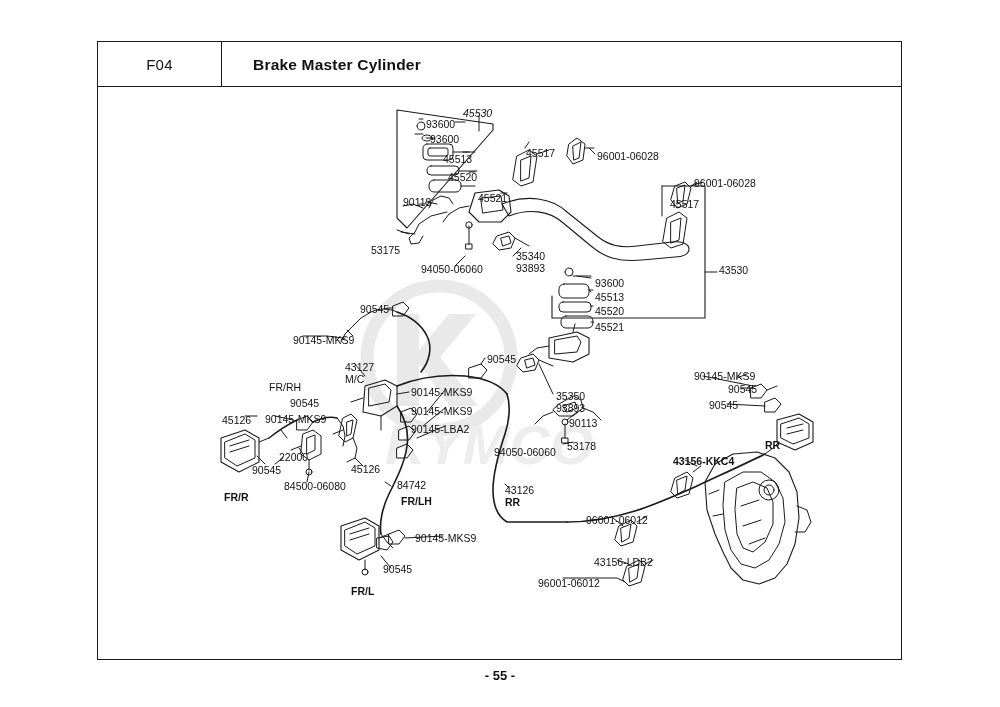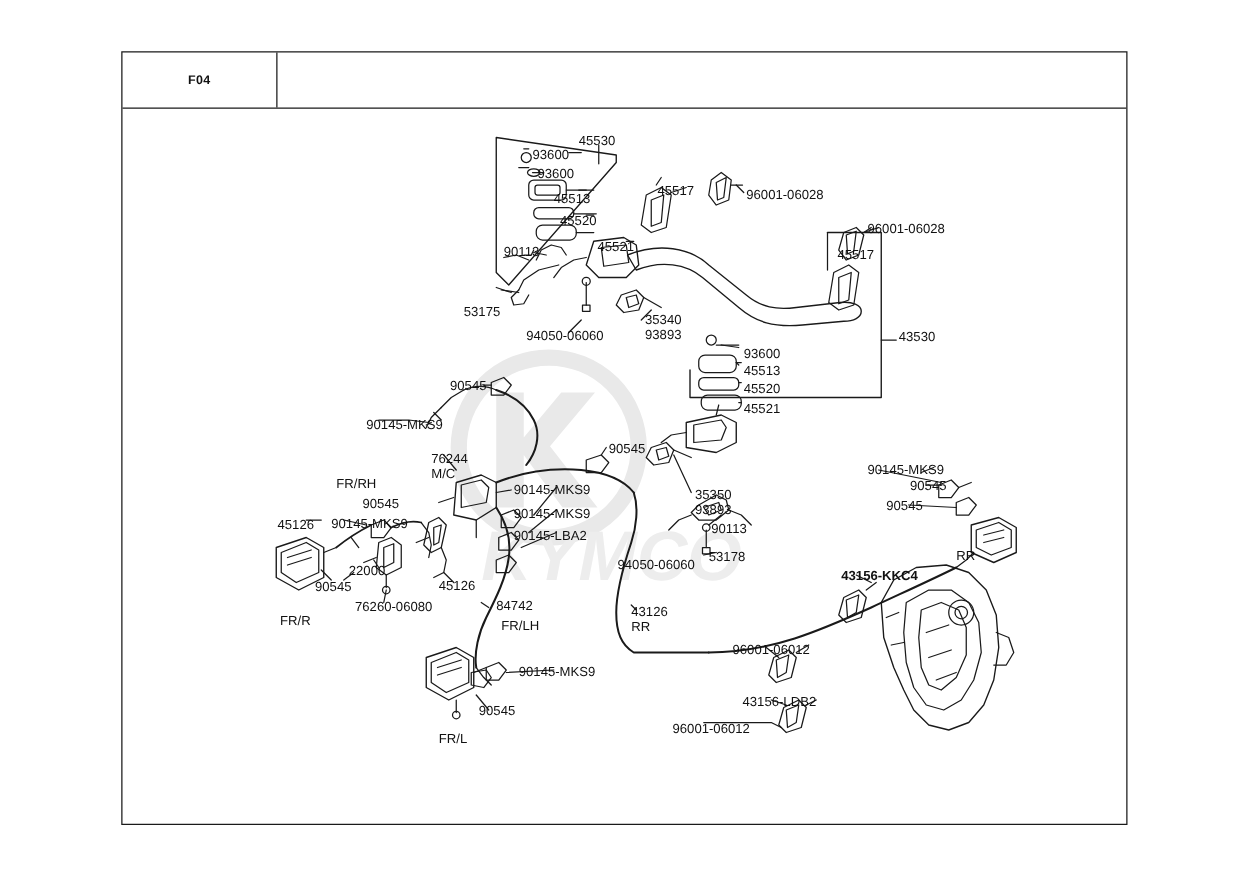--- a/index.html
+++ b/index.html
@@ -45,22 +45,22 @@
     left: 0; top: 0;
     width: 124px;
     height: 100%;
     border-right: 1.5px solid #1a1a1a;
     box-sizing: border-box;
     display: flex;
     align-items: center;
     justify-content: center;
   }
   #header-code {
-    font-size: 10px;
-    font-weight: bold;
+    font-size: 15px;
+    font-weight: normal;
     color: #111;
     letter-spacing: 0.3px;
   }
   #header-title {
     position: absolute;
     left: 155px;
     top: 0;
     height: 45px;
     display: flex;
     align-items: center;
@@ -93,36 +93,37 @@
     left: 0; top: 0;
   }
   .lbl {
     position: absolute;
     font-family: "Liberation Sans", sans-serif;
     font-size: 10.5px;
     color: #111;
     white-space: nowrap;
     line-height: 1;
   }
-  .lbl.bold { font-weight: normal; }
+  .lbl.bold { font-weight: bold; }
   .wm {
     position: absolute;
     pointer-events: none;
   }
 </style>
 </head>
 <body>
 
 <div id="page">
 
   <div id="frame">
     <div id="header">
       <div id="header-code-cell">
         <span id="header-code">F04</span>
       </div>
+      <div id="header-title">Brake Master Cylinder</div>
     </div>
   </div>
 
   <div id="canvas-wrap">
 
     <svg class="wm draw" width="805" height="574" viewBox="0 0 805 574">
       <g fill="none" stroke="#e9e9e9" stroke-width="13">
         <circle cx="342" cy="272" r="72"></circle>
       </g>
       <g fill="#e9e9e9">
@@ -357,21 +358,21 @@
         <path d="M644 302 L656 302"></path>
         <path d="M630 318 L668 320"></path>
         <path d="M588 374 L600 380"></path>
         <path d="M516 432 L526 440"></path>
         <path d="M520 474 L532 478"></path>
         <path d="M466 492 L520 492 L528 496"></path>
       </g>
     </svg>
 
     <div class="lbl" style="left:329px; top:33px;">93600</div>
-    <div class="lbl" style="left:366px; top:22px;">45530</div>
+    <div class="lbl" style="left:366px; top:22px;font-style:italic;">45530</div>
     <div class="lbl" style="left:333px; top:48px;">93600</div>
     <div class="lbl" style="left:346px; top:68px;">45513</div>
     <div class="lbl" style="left:429px; top:62px;">45517</div>
     <div class="lbl" style="left:500px; top:65px;">96001-06028</div>
     <div class="lbl" style="left:351px; top:86px;">45520</div>
     <div class="lbl" style="left:597px; top:92px;">96001-06028</div>
     <div class="lbl" style="left:381px; top:107px;">45521</div>
     <div class="lbl" style="left:306px; top:111px;">90113</div>
     <div class="lbl" style="left:573px; top:113px;">45517</div>
     <div class="lbl" style="left:274px; top:140px;margin-top:19px;">53175</div>
@@ -380,21 +381,21 @@
     <div class="lbl" style="left:324px; top:178px;">94050-06060</div>
     <div class="lbl" style="left:419px; top:177px;">93893</div>
     <div class="lbl" style="left:498px; top:192px;">93600</div>
     <div class="lbl" style="left:498px; top:206px;">45513</div>
     <div class="lbl" style="left:498px; top:220px;">45520</div>
     <div class="lbl" style="left:263px; top:218px;">90545</div>
     <div class="lbl" style="left:498px; top:236px;">45521</div>
     <div class="lbl" style="left:196px; top:249px;">90145-MKS9</div>
     <div class="lbl" style="left:390px; top:268px;">90545</div>
     <div class="lbl" style="left:597px; top:285px;">90145-MKS9</div>
-    <div class="lbl" style="left:248px; top:276px;">76244</div>
+    <div class="lbl" style="left:248px; top:276px;">43127</div>
     <div class="lbl" style="left:248px; top:288px;">M/C</div>
     <div class="lbl" style="left:631px; top:298px;">90545</div>
     <div class="lbl" style="left:172px; top:296px;">FR/RH</div>
     <div class="lbl" style="left:314px; top:301px;">90145-MKS9</div>
     <div class="lbl" style="left:459px; top:305px;">35350</div>
     <div class="lbl" style="left:193px; top:312px;">90545</div>
     <div class="lbl" style="left:314px; top:320px;">90145-MKS9</div>
     <div class="lbl" style="left:459px; top:317px;">93893</div>
     <div class="lbl" style="left:612px; top:314px;">90545</div>
     <div class="lbl" style="left:125px; top:329px;">45126</div>
@@ -403,27 +404,28 @@
     <div class="lbl" style="left:472px; top:332px;">90113</div>
     <div class="lbl bold" style="left:668px; top:354px;">RR</div>
     <div class="lbl" style="left:397px; top:361px;">94050-06060</div>
     <div class="lbl" style="left:470px; top:355px;">53178</div>
     <div class="lbl" style="left:576px; top:370px;font-weight:bold;">43156-KKC4</div>
     <div class="lbl" style="left:182px; top:366px;">22000</div>
     <div class="lbl" style="left:254px; top:378px;">45126</div>
     <div class="lbl" style="left:155px; top:379px;">90545</div>
     <div class="lbl" style="left:300px; top:394px;">84742</div>
     <div class="lbl" style="left:408px; top:399px;">43126</div>
-    <div class="lbl" style="left:187px; top:395px;">76260-06080</div>
+    <div class="lbl" style="left:187px; top:395px;">84500-06080</div>
     <div class="lbl bold" style="left:408px; top:411px;">RR</div>
     <div class="lbl bold" style="left:127px; top:406px;">FR/R</div>
     <div class="lbl bold" style="left:304px; top:410px;">FR/LH</div>
     <div class="lbl" style="left:489px; top:429px;">96001-06012</div>
     <div class="lbl" style="left:318px; top:447px;">90145-MKS9</div>
     <div class="lbl" style="left:497px; top:471px;">43156-LDB2</div>
     <div class="lbl" style="left:286px; top:478px;">90545</div>
     <div class="lbl" style="left:441px; top:492px;">96001-06012</div>
     <div class="lbl bold" style="left:254px; top:500px;">FR/L</div>
 
   </div>
 
+  <div id="page-number">- 55 -</div>
 
 </div>
 
 </body></html>

